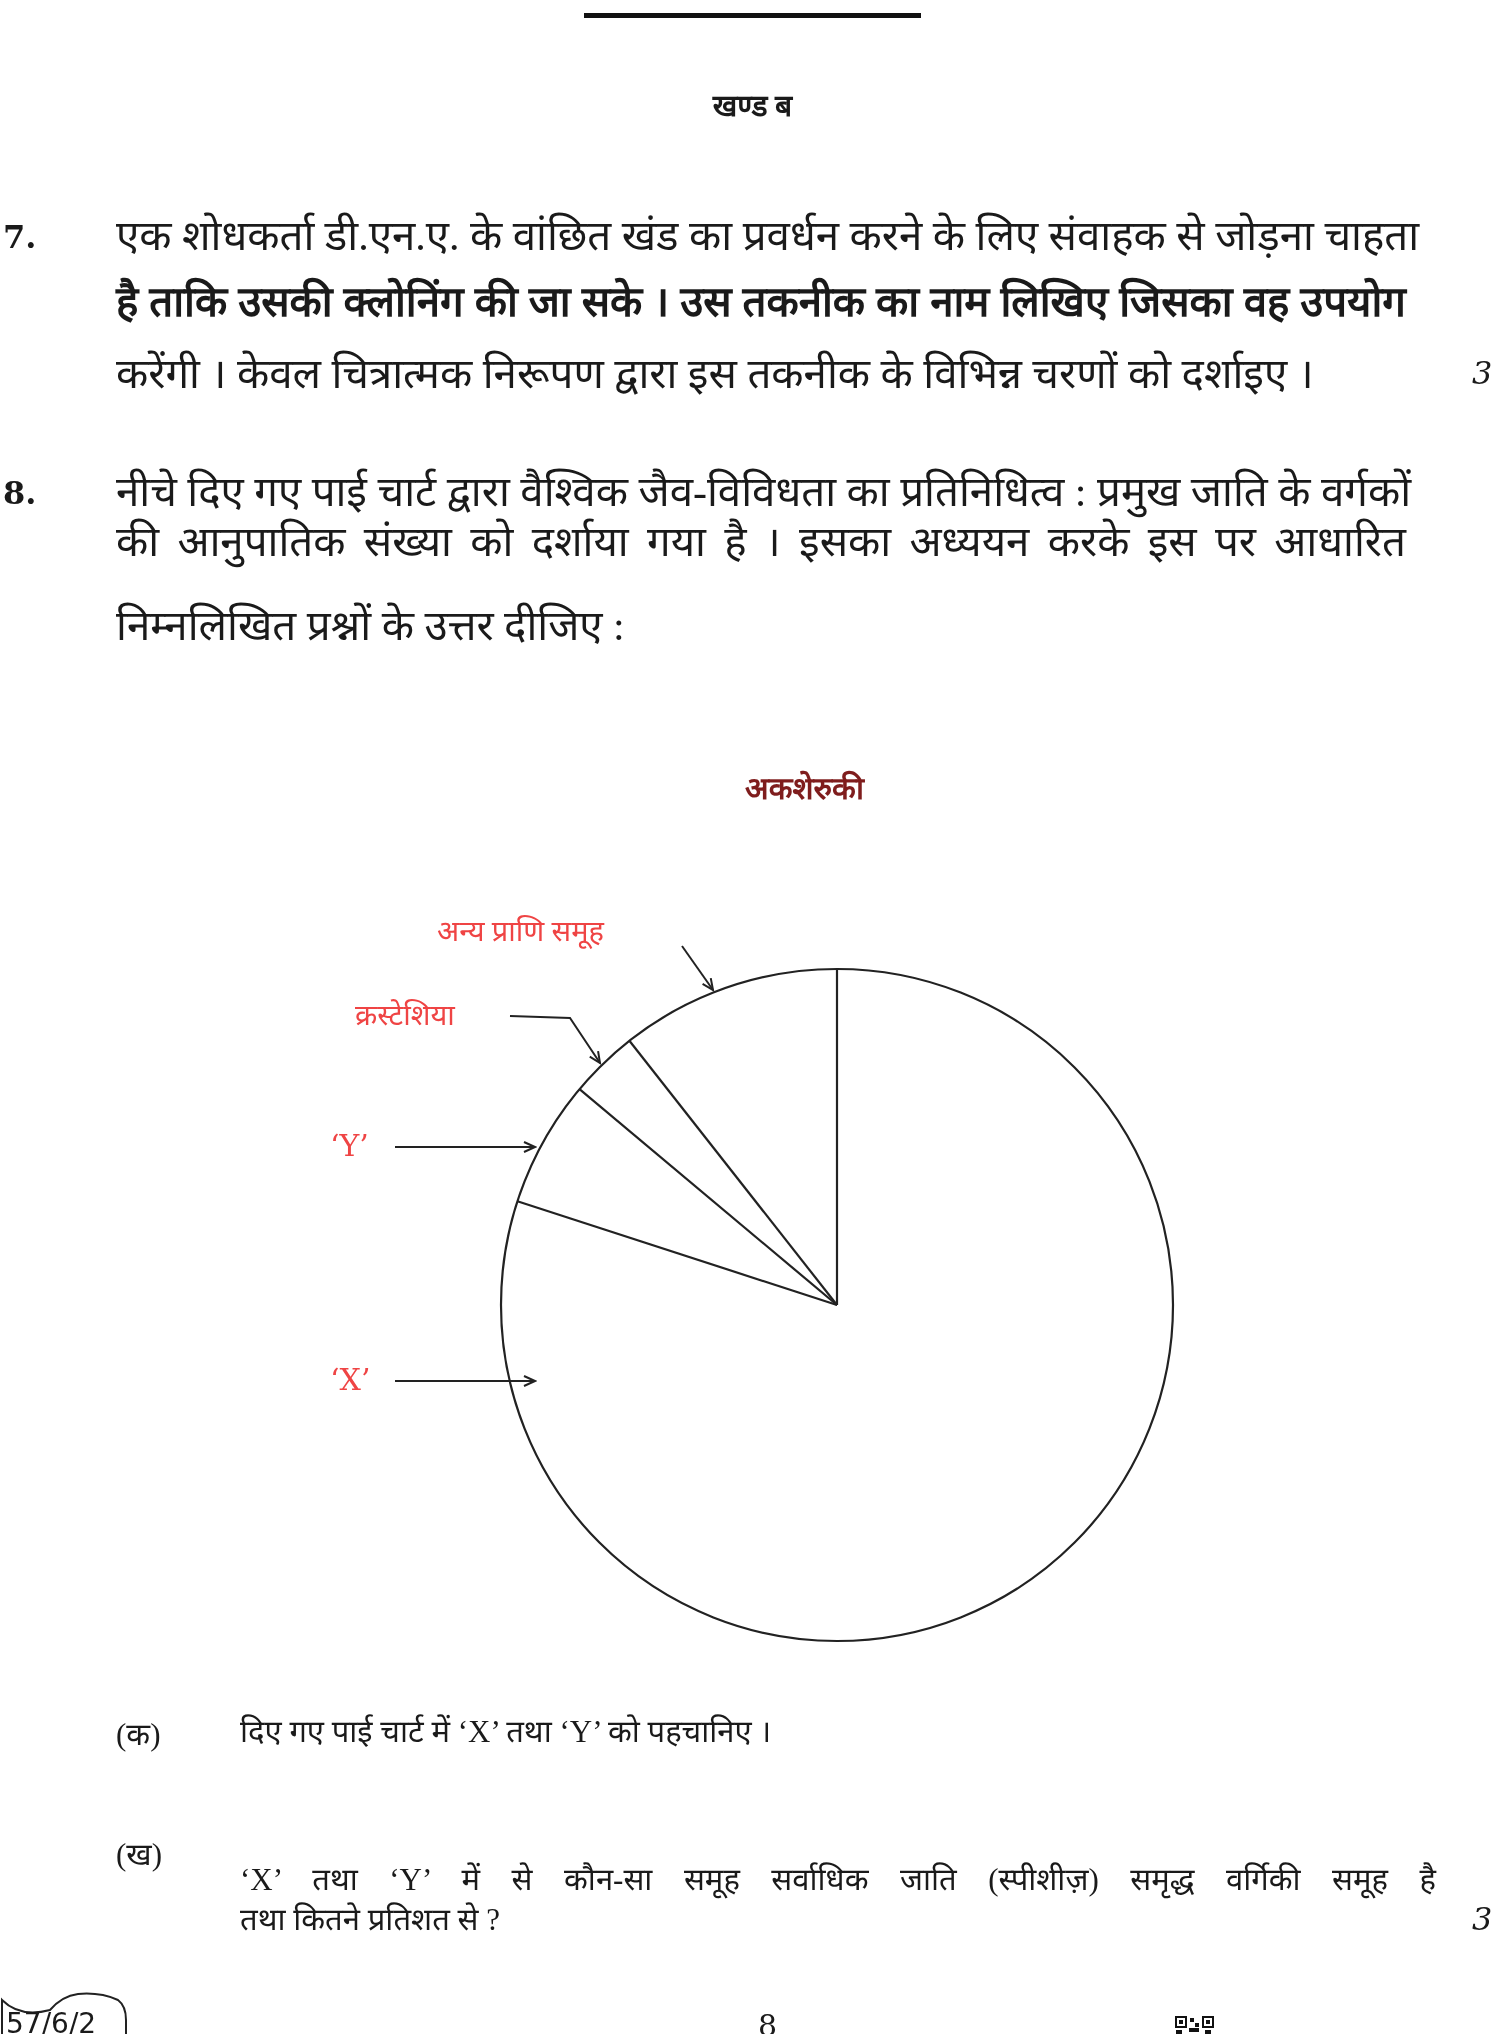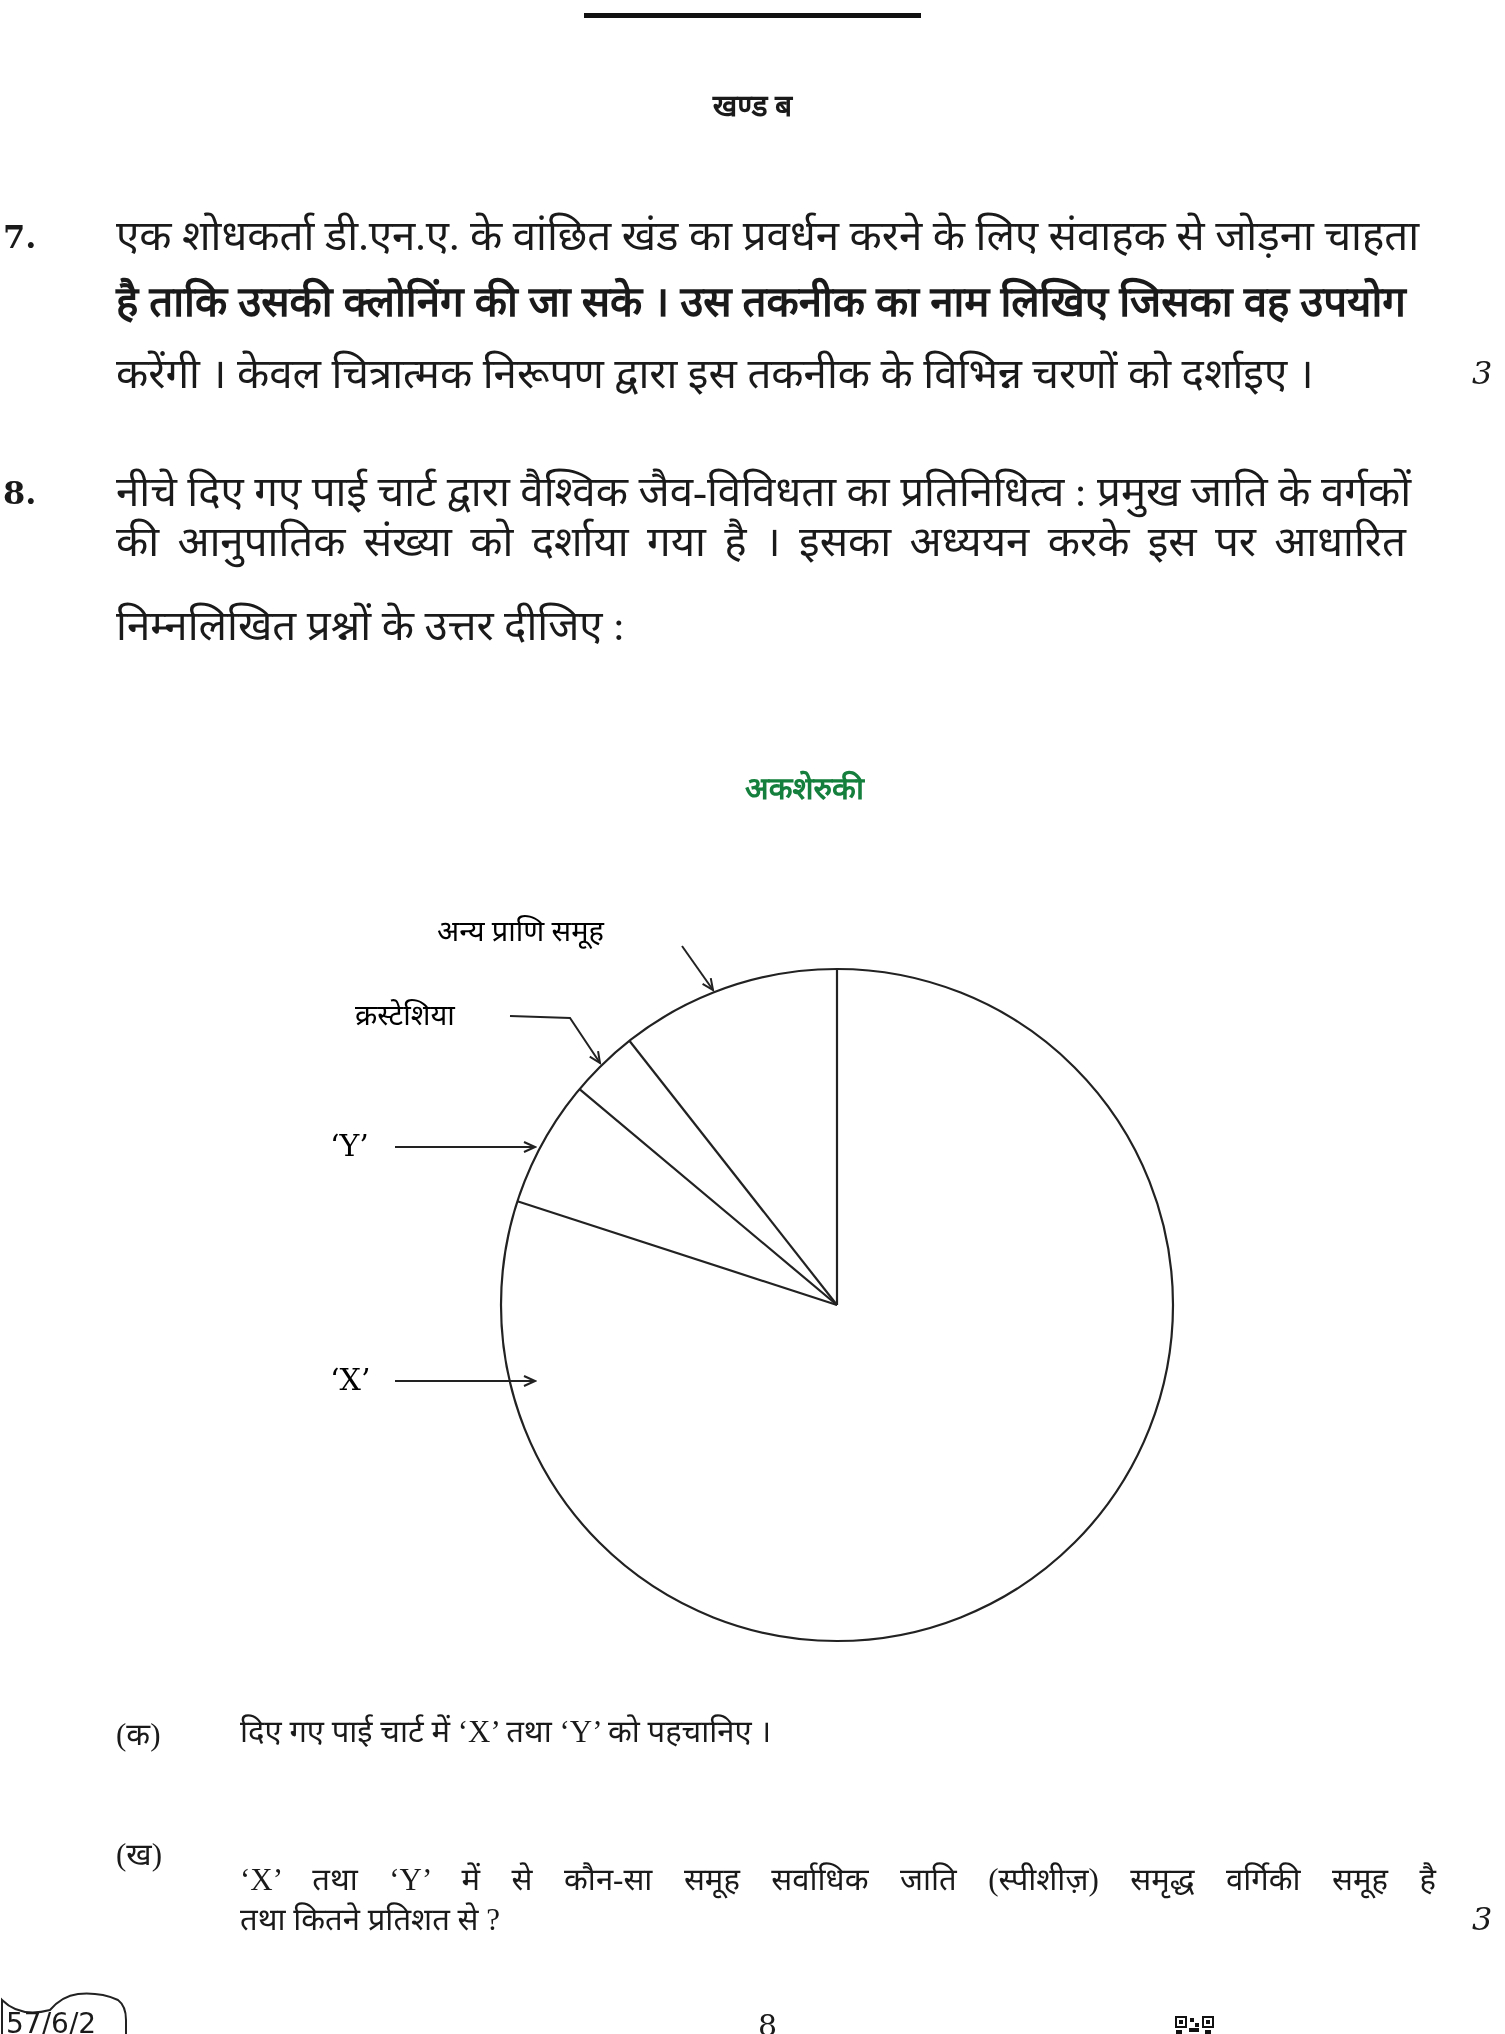--- a/index.html
+++ b/index.html
@@ -8,25 +8,25 @@
     .abs { position: absolute; white-space: nowrap; font-family: Liberation Serif, serif; }
     .top-rule { left: 584px; top: 13px; width: 337px; height: 5px; background: #111; }
     .section-heading { left: 0; width: 1505px; top: 84px; text-align: center;
                        font-size: 30px; font-weight: bold; }
     .qnum { font-family: "DejaVu Serif", serif; font-weight: bold; font-size: 32px; left: 3px; }
     .qline { left: 116px; width: 1290px; font-size: 42px; line-height: 40px;
              text-align: justify; text-align-last: justify; }
     .qline.last { text-align-last: left; }
     .bold { font-weight: bold; }
     .marks { left: 1472px; font-size: 32px; font-style: italic; font-family: "DejaVu Serif", serif; }
-    .chart-title { left: 745px; top: 766px; font-size: 31px; font-weight: bold; color: #15803d; }
+    .chart-title { left: 745px; top: 766px; font-size: 31px; font-weight: bold; color: #7f1d1d; }
     .sub-label { left: 116px; font-size: 31px; }
     .sub-line { left: 230px; font-size: 31px; line-height: 40px; margin-left: 10px; }
     .sub-line.just { width: 1196px; text-align: justify; text-align-last: justify; }
-    .lab { font-size: 29px; color: #000000; }
+    .lab { font-size: 29px; color: #ef4444; }
     .xy { font-family: "DejaVu Serif", serif; font-size: 30px; }
     .code-box { left: 0; top: 1996px; width: 128px; height: 40px; font-family: "DejaVu Sans", sans-serif;
                 font-size: 28px; line-height: 40px; padding-left: 6px; box-sizing: border-box; }
     .page-num { left: 758px; top: 2008px; font-size: 30px; font-family: "DejaVu Serif", serif; }
     .qr { left: 1175px; top: 2016px; width: 40px; height: 18px; }
     svg { position: absolute; left: 0; top: 0; }
   </style>
 </head>
 <body>
 

